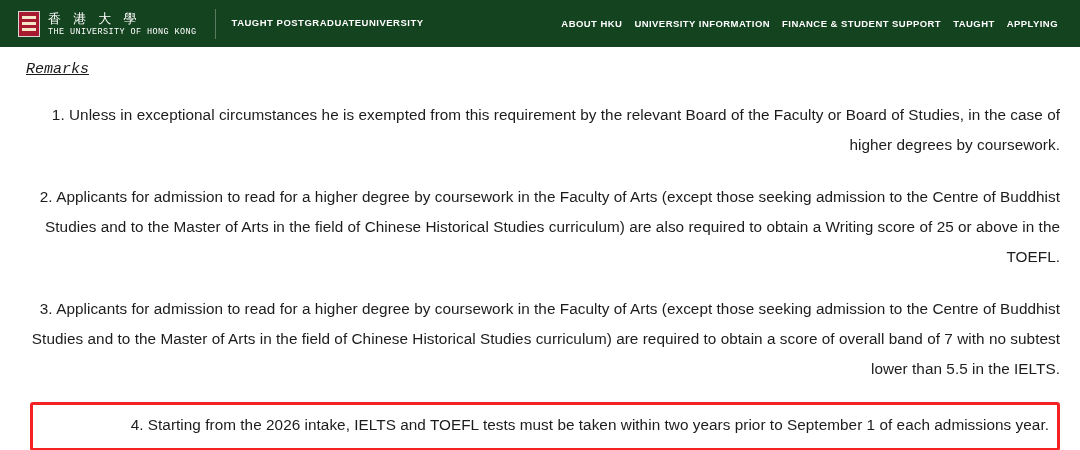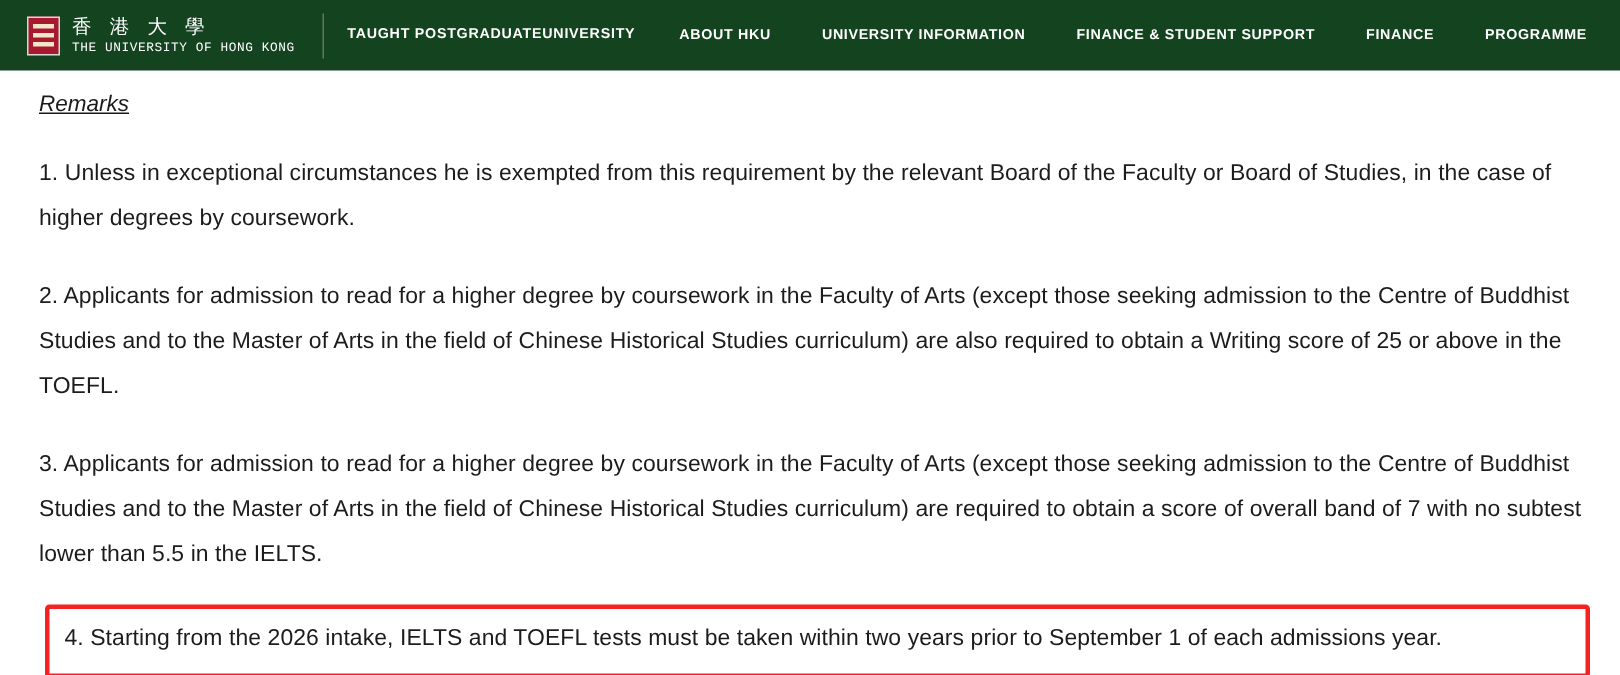--- a/index.html
+++ b/index.html
@@ -83,21 +83,21 @@
     font-size: 9.5px;
     font-weight: bold;
     letter-spacing: 0.5px;
     line-height: 1.35;
     flex: 0 0 auto;
   }
   .nav {
     margin-left: auto;
     display: flex;
     align-items: center;
-    gap: 34px;
+    gap: 12px;
     padding-right: 6px;
   }
   .nav-item {
     color: #ffffff;
     font-size: 9.5px;
     font-weight: bold;
     letter-spacing: 0.45px;
     white-space: nowrap;
     cursor: pointer;
   }
@@ -108,29 +108,30 @@
     box-sizing: border-box;
     position: relative;
   }
   .remarks-heading {
     font-size: 15px;
     font-style: italic;
     text-decoration: underline;
     color: #1a1a1a;
     margin: 14px 0 0 6px;
     display: inline-block;
-    font-family: Liberation Sans, sans-serif;
+    font-family: Liberation Mono, monospace;
   }
   .para {
     font-size: 15.3px;
     line-height: 30px;
     color: #1c1c1c;
     margin: 22px 0 0 6px;
     max-width: 1036px;
     letter-spacing: 0.05px;
+    text-align: right;
   }
   .para.first {
     margin-top: 22px;
   }
 
   .highlight-wrap {
     margin: 18px 0 0 10px;
     border: 3px solid #f42222;
     border-radius: 3px;
     padding: 5px 8px 8px 10px;
@@ -157,22 +158,22 @@
 
   <div class="section-title">
     <span>TAUGHT POSTGRADUATE</span>
     <span>UNIVERSITY</span>
   </div>
 
   <nav class="nav">
     <span class="nav-item">ABOUT HKU</span>
     <span class="nav-item">UNIVERSITY INFORMATION</span>
     <span class="nav-item">FINANCE &amp; STUDENT SUPPORT</span>
-    <span class="nav-item">FINANCE</span>
-    <span class="nav-item">PROGRAMME</span>
+    <span class="nav-item">TAUGHT</span>
+    <span class="nav-item">APPLYING</span>
   </nav>
 </div>
 
 <div class="content">
 
   <div class="remarks-heading">Remarks</div>
 
   <p class="para first">1. Unless in exceptional circumstances he is exempted from this requirement by the relevant Board of the Faculty or Board of Studies, in the case of higher degrees by coursework.</p>
   <p class="para">2. Applicants for admission to read for a higher degree by coursework in the Faculty of Arts (except those seeking admission to the Centre of Buddhist Studies and to the Master of Arts in the field of Chinese Historical Studies curriculum) are also required to obtain a Writing score of 25 or above in the TOEFL.</p>
   <p class="para">3. Applicants for admission to read for a higher degree by coursework in the Faculty of Arts (except those seeking admission to the Centre of Buddhist Studies and to the Master of Arts in the field of Chinese Historical Studies curriculum) are required to obtain a score of overall band of 7 with no subtest lower than 5.5 in the IELTS.</p>

